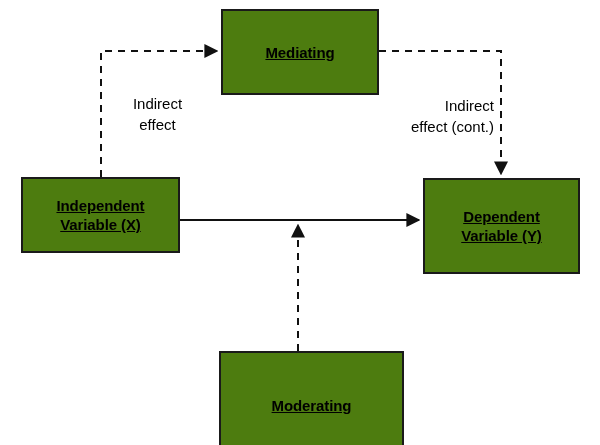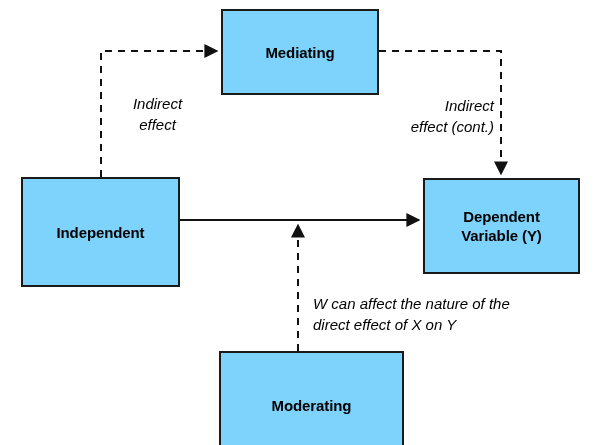--- a/index.html
+++ b/index.html
@@ -19,37 +19,37 @@
     position: absolute;
     left: 0;
     top: 0;
     width: 600px;
     height: 445px;
   }
   .node {
     position: absolute;
     box-sizing: border-box;
     border: 2px solid #1a1a1a;
-    background: #7dd3fc;
+    background: #4d7c0f;
     display: flex;
     flex-direction: column;
     align-items: center;
     justify-content: center;
     font-weight: bold;
     font-size: 15px;
     line-height: 19px;
     color: #000000;
     text-align: center;
     letter-spacing: -0.1px;
     z-index: 2;
+    text-decoration: underline;
   }
   .node .line2 { display: block; }
   .edge-label {
     position: absolute;
-    font-style: italic;
     font-size: 15px;
     line-height: 21px;
     color: #000000;
     white-space: pre-line;
     z-index: 3;
   }
   .lbl-center { text-align: center; }
   .lbl-right { text-align: right; }
   .lbl-left { text-align: left; }
 </style>
@@ -74,36 +74,35 @@
 
     <path d="M 180 220 L 419 220" fill="none" stroke="#111111" stroke-width="2" marker-end="url(#arrow-solid)"></path>
 
     <path d="M 298 351 L 298 225" fill="none" stroke="#111111" stroke-width="2" stroke-dasharray="7,6" marker-end="url(#arrow-dash)"></path>
   </svg>
 
   <div class="node" style="left:221px; top:9px; width:158px; height:86px;">
     <span>Mediating</span>
   </div>
 
-  <div class="node" style="left:21px; top:177px; width:159px; height:110px;">
+  <div class="node" style="left:21px; top:177px; width:159px; height:76px;">
     <span>Independent</span>
+    <span class="line2">Variable (X)</span>
   </div>
 
   <div class="node" style="left:423px; top:178px; width:157px; height:96px;">
     <span>Dependent</span>
     <span class="line2">Variable (Y)</span>
   </div>
 
   <div class="node" style="left:200px; top:351px; width:185px; height:108px;margin-left:19px;">
     <span>Moderating</span>
   </div>
 
   <div class="edge-label lbl-center" style="left:110px; top:93px; width:95px;">Indirect
 effect</div>
 
   <div class="edge-label lbl-right" style="left:355px; top:95px; width:139px;">Indirect
 effect (cont.)</div>
 
 
-  <div class="edge-label lbl-left" style="left:313px; top:293px; width:275px;">W can affect the nature of the
-direct effect of X on Y</div>
 
 </div>
 
 </body></html>

